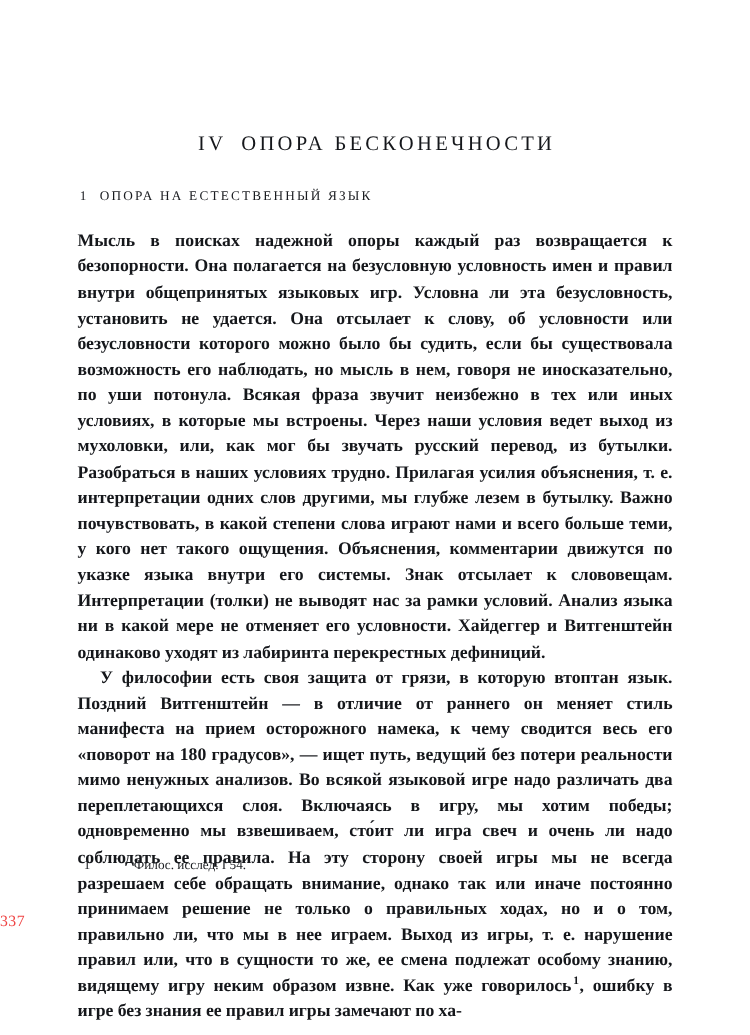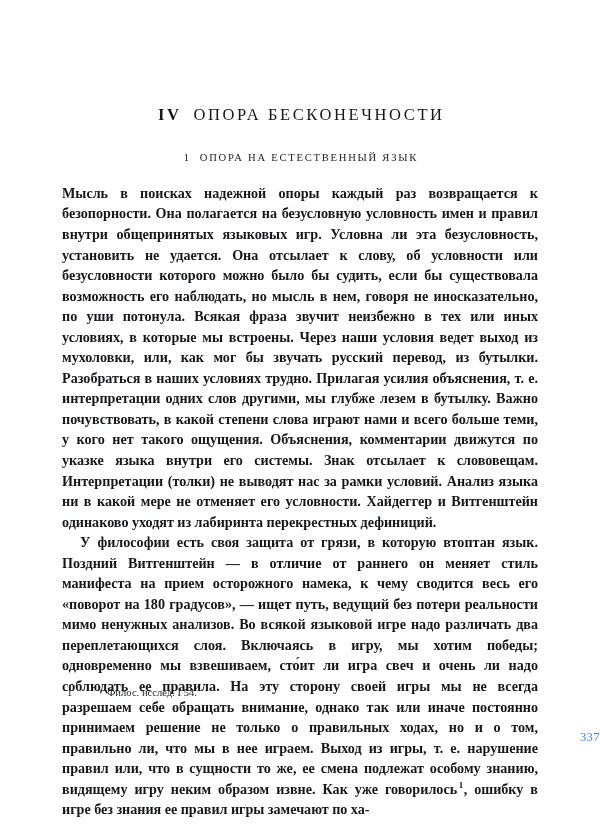--- a/index.html
+++ b/index.html
@@ -39,31 +39,29 @@
     text-align: center;
     font-size: 16.5px;
     font-weight: normal;
     letter-spacing: 2.6px;
     text-indent: 2.6px;
     color: #15171b;
     line-height: 1.25;
   }
   .chapter-heading .num {
     letter-spacing: 2.6px;
-    font-weight: bold;
   }
   .chapter-heading .gap {
     display: inline-block;
     width: 12px;
   }
 
   .section-heading {
     margin: 0;
     padding-top: 25px;
-    text-align: center;
     font-size: 10.6px;
     font-weight: normal;
     letter-spacing: 1.75px;
     text-indent: 1.75px;
     color: #1a1c20;
     line-height: 1.25;
   }
   .section-heading .gap {
     display: inline-block;
     width: 9px;
@@ -121,23 +119,23 @@
     flex: 1 1 auto;
     margin-left: 21px;
   }
 
   
   .folio {
     position: absolute;
     left: 0;
     top: 730px;
     width: 600px;
-    text-align: right;
+    text-align: left;
     font-size: 12.6px;
-    color: #3b82f6;
+    color: #ef4444;
     letter-spacing: 0.4px;
   }
 </style>
 </head>
 <body>
 
 <div class="page">
 
   <div class="text-column">
 

